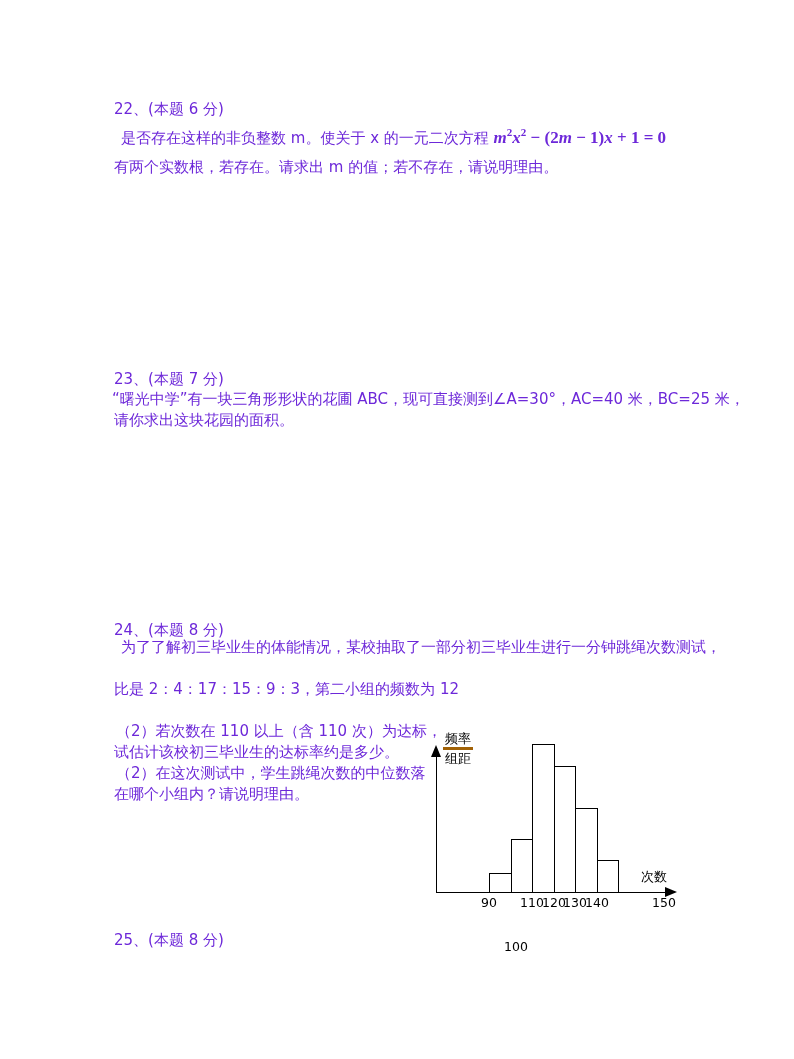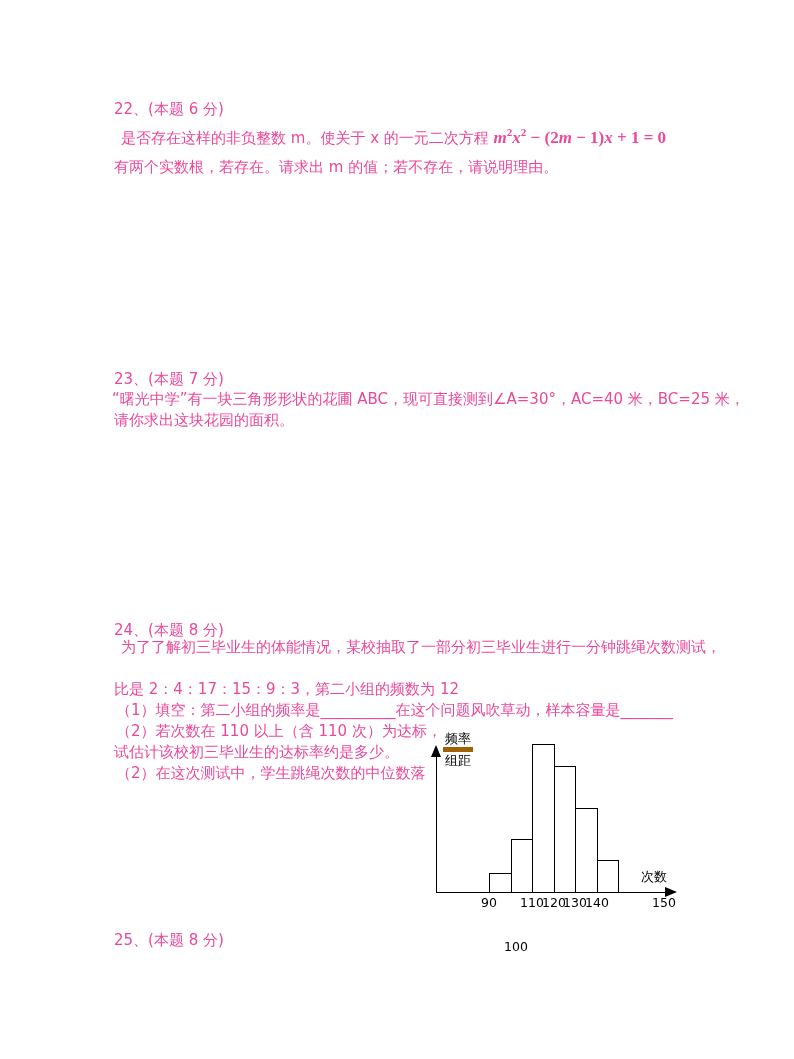--- a/index.html
+++ b/index.html
@@ -9,37 +9,37 @@
     background:#ffffff;
     font-family:"DejaVu Sans","Liberation Sans",sans-serif;
     color:#000000;
     overflow:hidden;
   }
   .line{
     position:absolute;
     font-size:15px;
     line-height:18px;
     white-space:nowrap;
-    color:#ec4899;
+    color:#6d28d9;
   }
   .formula{
     font-family:"Liberation Serif","DejaVu Serif",serif;
     font-weight:bold;
     font-size:17px;
   }
   .formula .fv{font-style:italic;}
   .formula sup{font-size:11px;line-height:0;}
   
   .chart{position:absolute;left:429px;top:731px;width:262px;height:182px;}
   .yaxis{position:absolute;left:7px;top:18px;width:1px;height:144px;background:#000;}
   .yarrow{position:absolute;left:2px;top:14px;width:0;height:0;
     border-left:5px solid transparent;border-right:5px solid transparent;
     border-bottom:12px solid #000;}
   .ylabel{position:absolute;left:14px;top:0;text-align:center;font-size:13px;line-height:15px;}
-  .ylabel .num{display:inline-block;border-bottom:5px solid #a16207;padding:0 2px 1px 2px;}
+  .ylabel .num{display:inline-block;border-bottom:3px solid #a16207;padding:0 2px 1px 2px;}
   .ylabel .den{display:block;padding-top:1px;}
   .xaxis{position:absolute;left:7px;top:161px;width:231px;height:1px;background:#000;}
   .xarrow{position:absolute;left:236px;top:156px;width:0;height:0;
     border-top:5.5px solid transparent;border-bottom:5.5px solid transparent;
     border-left:12px solid #000;}
   .xlabel{position:absolute;left:212px;top:137px;font-size:13px;}
   .bar{position:absolute;background:#fff;border:1px solid #000;border-bottom:none;box-sizing:border-box;}
   .tick{position:absolute;top:164px;width:30px;text-align:center;font-size:12.5px;}
 </style>
 </head>
@@ -53,24 +53,24 @@
   </div>
   <div class="line" style="left:114px;top:158px">有两个实数根，若存在。请求出 m 的值；若不存在，请说明理由。</div>
 
   <div class="line" style="left:114px;top:370px">23、(本题 7 分)</div>
   <div class="line" style="left:112px;top:390px">“曙光中学”有一块三角形形状的花圃 ABC，现可直接测到∠A=30°，AC=40 米，BC=25 米，</div>
   <div class="line" style="left:114px;top:411px">请你求出这块花园的面积。</div>
 
   <div class="line" style="left:114px;top:621px">24、(本题 8 分)</div>
   <div class="line" style="left:121px;top:638px">为了了解初三毕业生的体能情况，某校抽取了一部分初三毕业生进行一分钟跳绳次数测试，</div>
   <div class="line" style="left:114px;top:680px">比是 2：4：17：15：9：3，第二小组的频数为 12</div>
-  <div class="line" style="left:116px;top:701px">（1）填空：第二小组的频率是__________在这个问题风吹草动，样本容量是_______</div>
   <div class="line" style="left:116px;top:722px">（2）若次数在 110 以上（含 110 次）为达标，</div>
   <div class="line" style="left:114px;top:743px">试估计该校初三毕业生的达标率约是多少。</div>
   <div class="line" style="left:116px;top:764px">（2）在这次测试中，学生跳绳次数的中位数落</div>
+  <div class="line" style="left:114px;top:785px">在哪个小组内？请说明理由。</div>
 
   <div class="chart">
     <div class="ylabel">
       <span class="num">频率</span>
       <span class="den">组距</span>
     </div>
     <div class="yarrow"></div>
     <div class="yaxis"></div>
     <div class="xaxis"></div>
     <div class="xarrow"></div>

